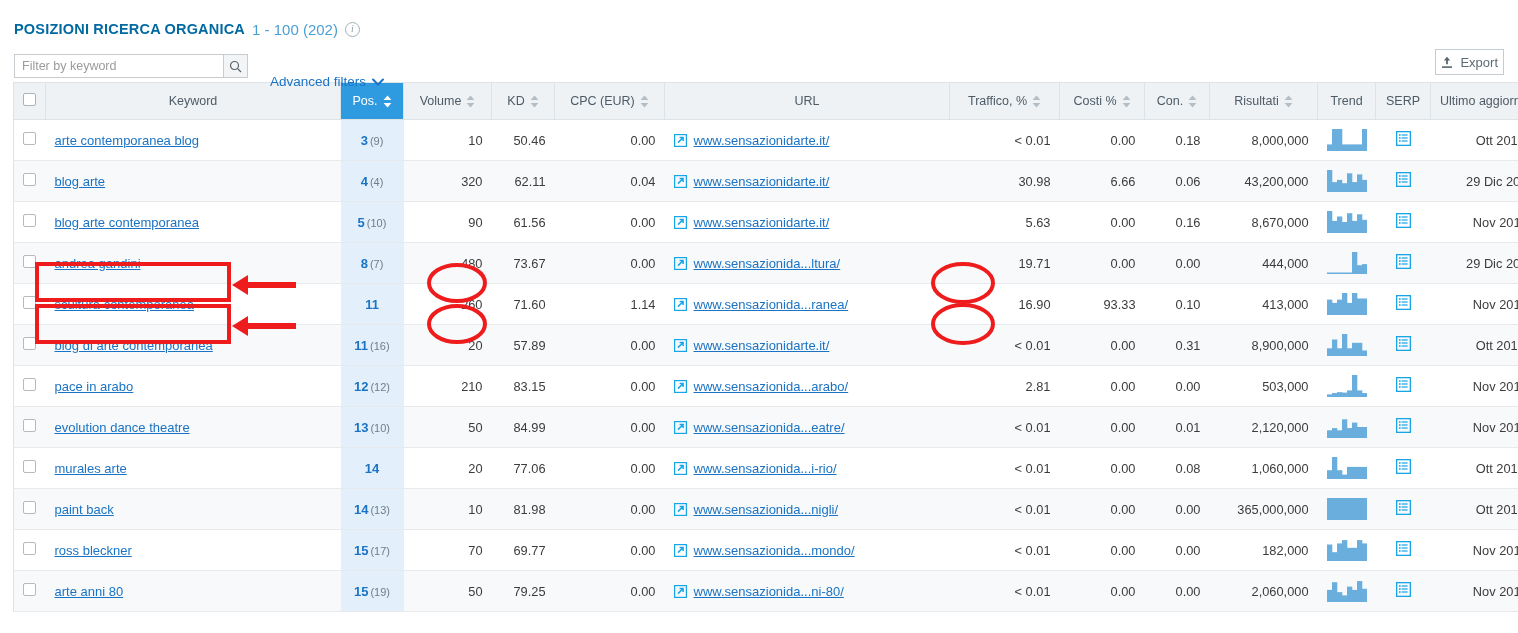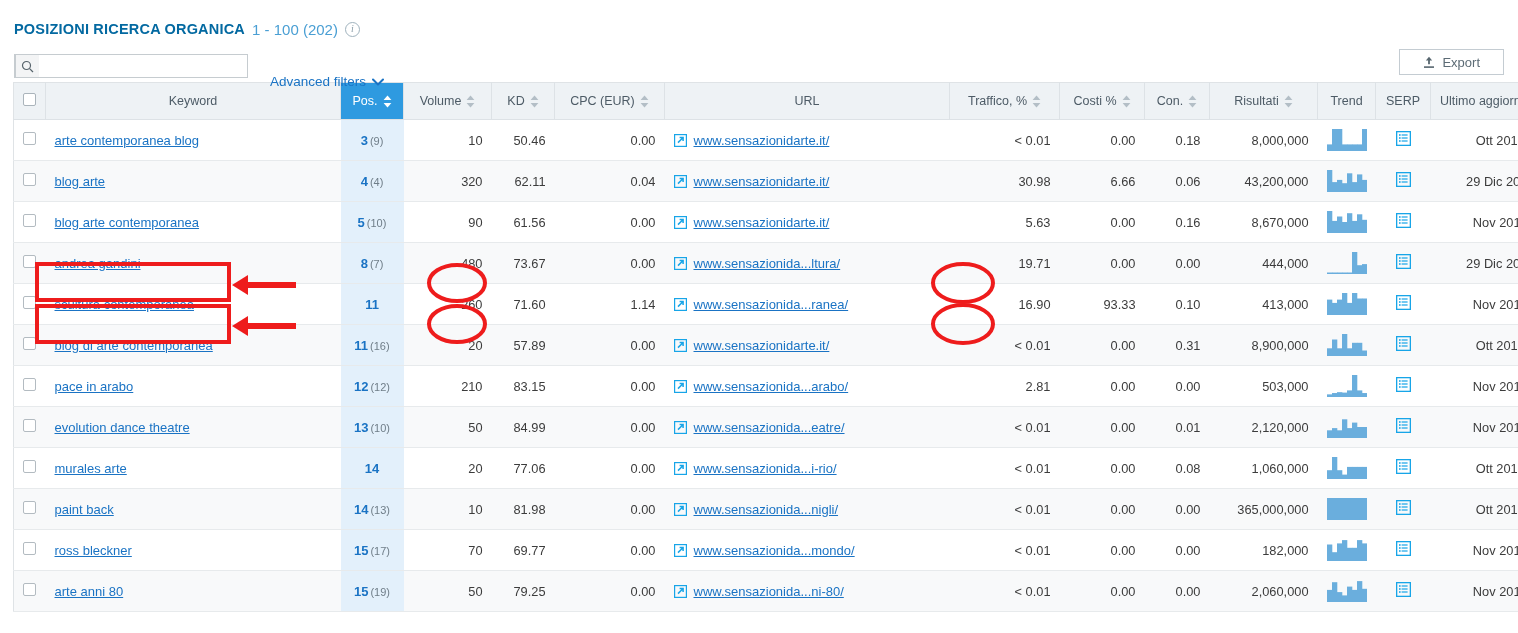--- a/index.html
+++ b/index.html
@@ -59,21 +59,21 @@
   .adv-filters {
     margin-left: 22px; font-size: 13.5px; color: #1a73c4;
     cursor: pointer; display: flex; align-items: center; gap: 6px;
     font-weight: 500;
     margin-top: 31px;
   }
   .chev { display: inline-block; }
 
   .export-btn {
     position: absolute; right: 14px; top: 11px;
-    height: 26px; padding: 0 23px;
+    height: 26px; padding: 0 5px;
     border: 1px solid #c4ccd2; background: #fff;
     color: #5c6b75; font-size: 13px; cursor: pointer;
     display: inline-flex; align-items: center; gap: 7px;
     font-family: "Liberation Sans", sans-serif;
   }
 
   
   .tbl-wrap { padding: 0 13px; }
   table.grid {
     width: 1498px; border-collapse: collapse;
@@ -164,20 +164,21 @@
 <div class="page">
 
   <div class="titlebar">
     <span class="title-main">POSIZIONI RICERCA ORGANICA</span>
     <span class="title-range">1 - 100 (202)</span>
     <span class="info-icon">i</span>
   </div>
 
   <div class="filterbar">
     <div class="search-wrap">
+      <input class="search-input" type="text" placeholder="Filter by keyword" style="">
       <button class="search-btn">
         <svg width="13" height="13" viewBox="0 0 13 13">
           <circle cx="5.5" cy="5.5" r="4" fill="none" stroke="#56636b" stroke-width="1.2"></circle>
           <line x1="8.6" y1="8.6" x2="12" y2="12" stroke="#56636b" stroke-width="1.2"></line>
         </svg>
       </button>
     </div>
     <div class="adv-filters">
       <span>Advanced filters</span>
       <svg class="chev" width="12" height="8" viewBox="0 0 12 8">

